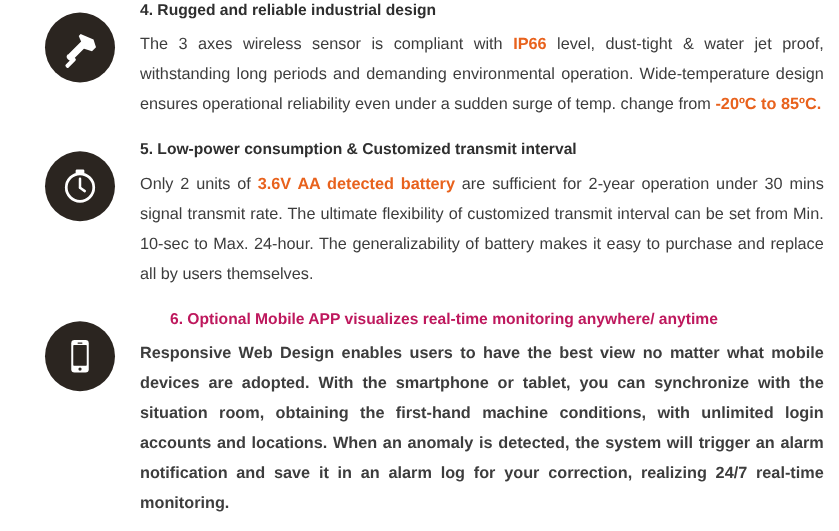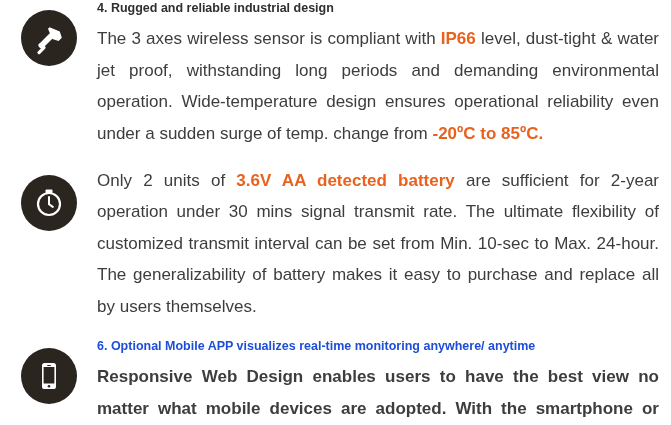--- a/index.html
+++ b/index.html
@@ -17,21 +17,21 @@
   }
   .page {
     position: relative;
     width: 671px;
     height: 425px;
     padding: 0;
   }
   .feature {
     display: flex;
     align-items: flex-start;
-    padding: 0 8px 0 1px;
+    padding: 0 8px 0 16px;
     justify-content: space-between;
   }
   .feature + .feature {
     margin-top: 16px;
   }
   .icon-col {
     width: 96px;
     flex: 0 0 96px;
     display: flex;
     justify-content: center;
@@ -54,24 +54,25 @@
     padding-right: 4px;
   }
   .feature-title {
     font-size: 12.5px;
     font-weight: bold;
     color: #2f2f2f;
     margin: 0 0 7px 0;
     line-height: 1.3;
   }
   .feature-title.accent {
-    color: #1d4ed8;
+    color: #be185d;
+    margin-left: 24px;
   }
   .feature-body {
-    font-size: 17px;
+    font-size: 13px;
     line-height: 1.85;
     color: #3d3d3d;
     margin: 0;
     text-align: justify;
     text-justify: inter-word;
   }
   .hl {
     color: #e8621d;
     font-weight: bold;
   }
@@ -109,20 +110,21 @@
           </g>
           <g fill="#ffffff">
             <rect x="16.5" y="6.5" width="7" height="3.5" rx="1"></rect>
             <rect x="19" y="13" width="2" height="9" rx="1"></rect>
             <rect x="19.2" y="20.2" width="6.6" height="2" rx="1" transform="rotate(35 20 21)"></rect>
           </g>
         </svg>
       </div>
     </div>
     <div class="text-col">
+      <h3 class="feature-title">5. Low-power consumption &amp; Customized transmit interval</h3>
       <p class="feature-body">Only 2 units of <span class="hl">3.6V AA detected battery</span> are sufficient for 2-year operation under 30 mins signal transmit rate. The ultimate flexibility of customized transmit interval can be set from Min. 10-sec to Max. 24-hour. The generalizability of battery makes it easy to purchase and replace all by users themselves.</p>
     </div>
   </div>
 
   <div class="feature feature-3">
     <div class="icon-col">
       <div class="icon-circle">
         <svg width="38" height="38" viewBox="0 0 38 38" aria-hidden="true">
           <g fill="#ffffff">
             <rect x="12" y="6" width="14" height="26" rx="2.6"></rect>

